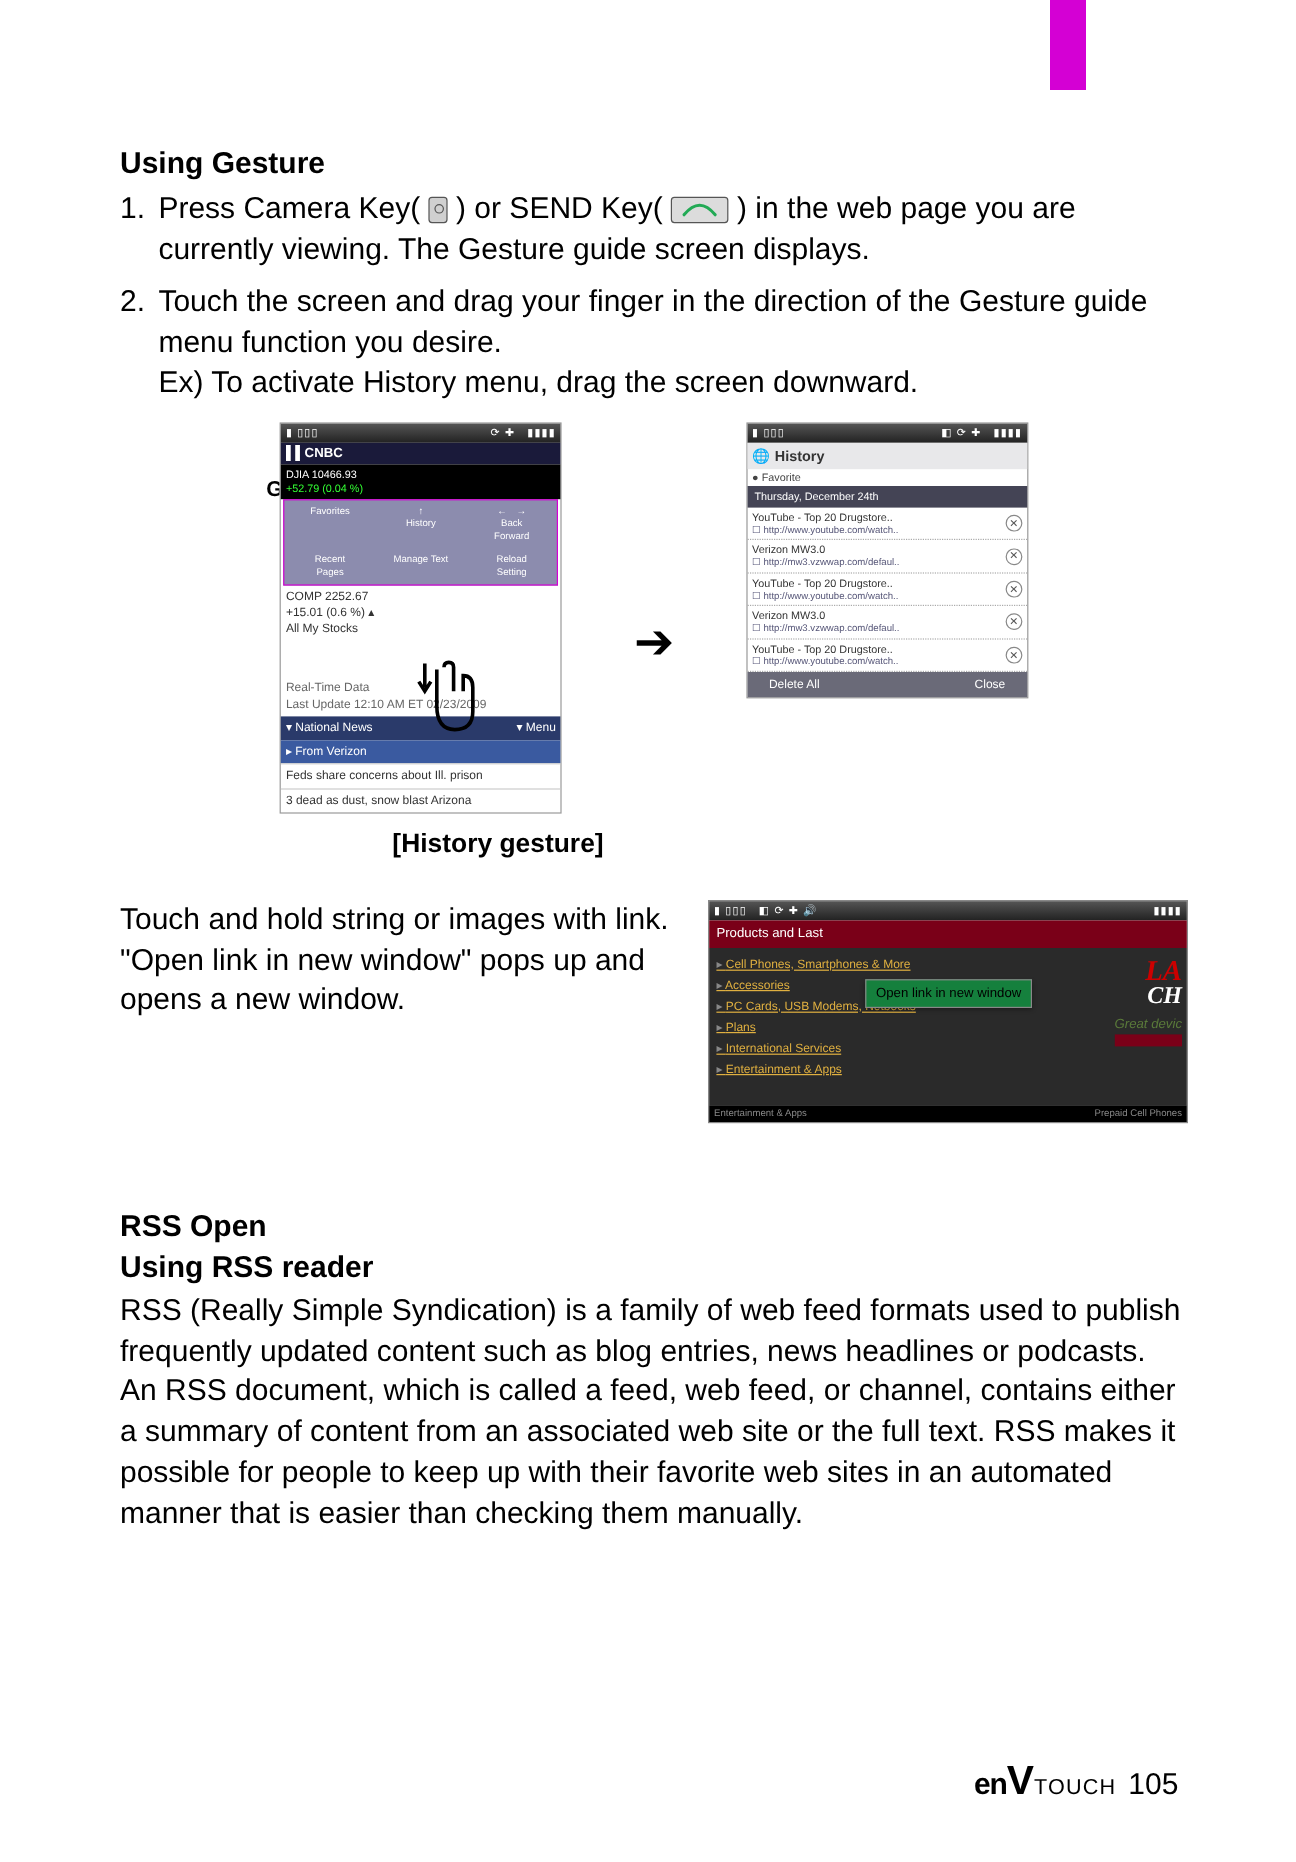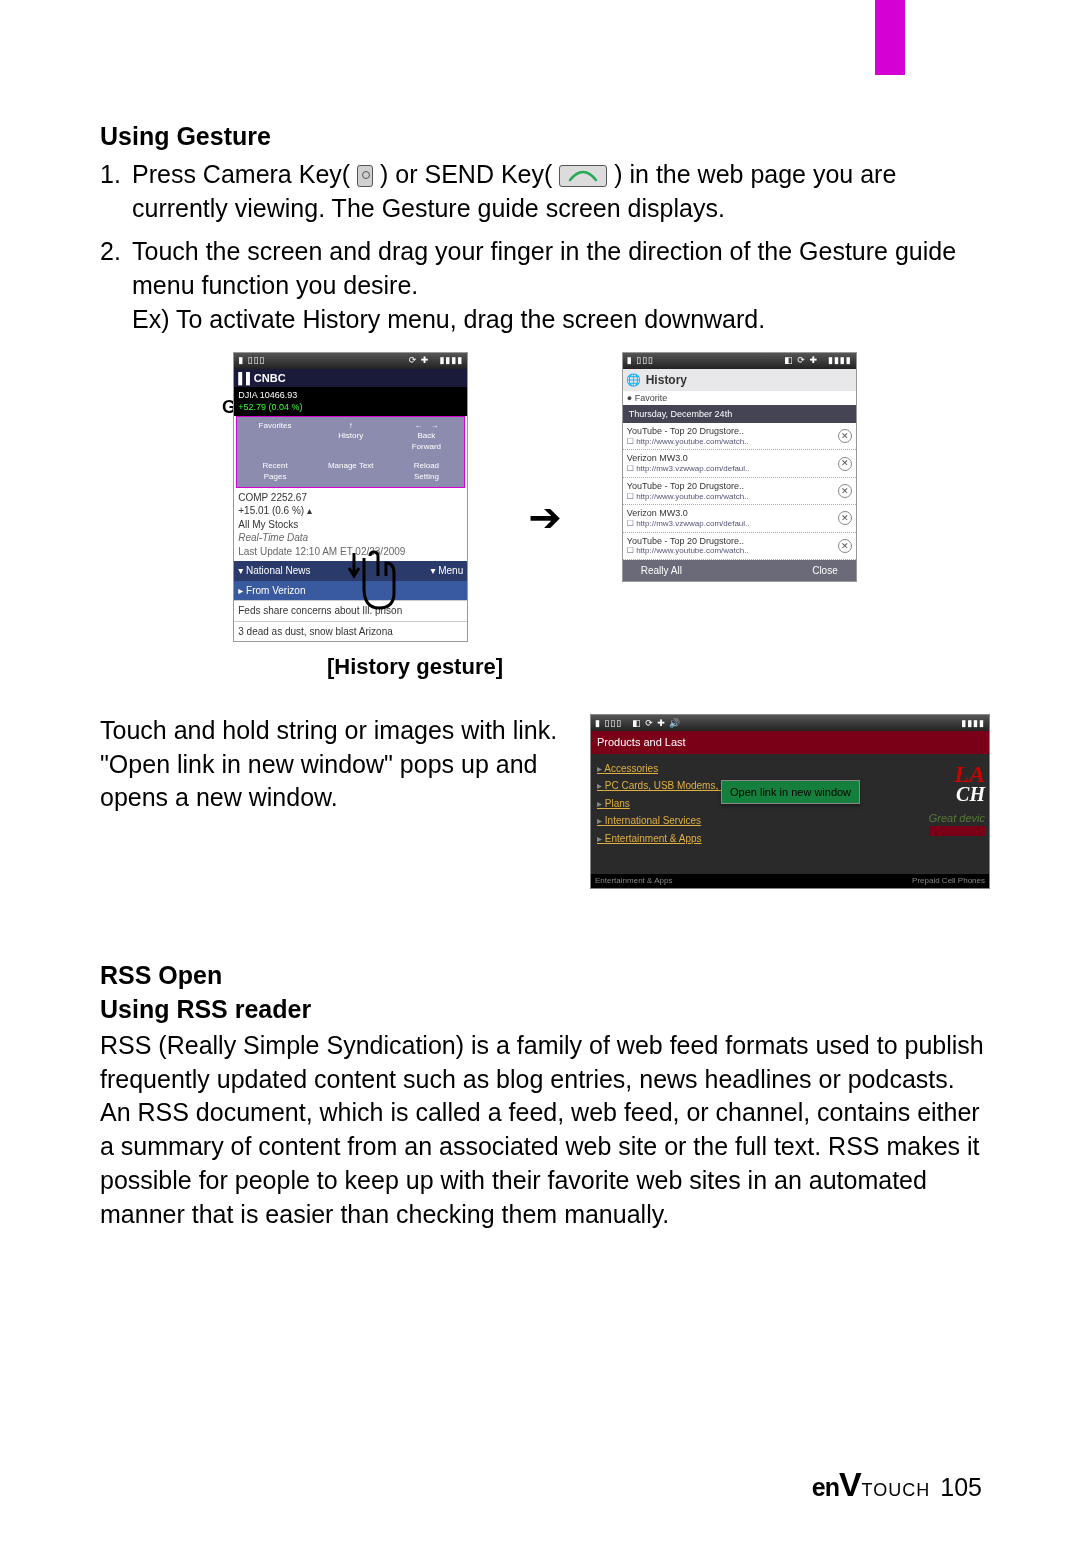--- a/index.html
+++ b/index.html
@@ -209,21 +209,21 @@
           <div>↑<br><span>History</span></div>
           <div>←　→<br><span>Back</span>　<span>Forward</span></div>
           <div>Recent Pages</div>
           <div>Manage Text</div>
           <div><span>Reload</span>　<span>Setting</span></div>
         </div>
         <div class="stock-body">
           <div>COMP  2252.67</div>
           <div>+15.01  (0.6  %)  ▴</div>
           <div>All My Stocks</div>
-          <div style="font-style:italic; color:#666;">Real-Time Data</div>
+          <div style="color:#666;margin-top:36px;">Real-Time Data</div>
           <div style="color:#666;">Last Update 12:10 AM ET 02/23/2009</div>
         </div>
         <div class="blue-bar">
           <span>▾ National News</span>
           <span>▾ Menu</span>
         </div>
         <div class="blue-bar" style="background:#3a5aa0;">
           <span>▸   From Verizon</span>
         </div>
         <div class="news-row">Feds share concerns about Ill. prison</div>
@@ -278,41 +278,42 @@
           </div>
           <div class="hist-item">
             <div class="txt">
                 <div>YouTube          - Top 20 Drugstore..</div>
                 <div class="u">☐ <span>http://www.youtube.com/watch..</span></div>
               </div>
             <div class="x">✕</div>
           </div>
         </div>
         <div class="hist-footer">
-          <span>Really All</span>
+          <span>Delete All</span>
           <span>Close</span>
         </div>
       </div>
     </div>
     <div class="caption" style="margin-left:-260px;">[History gesture]</div>
   </div>
 
   <div style="height:22px;"></div>
   <div class="touchhold-row">
     <div class="touchhold-text">
       <div>Touch and hold string or images with link. "Open link in new window" pops up and opens a new window.</div>
     </div>
     <div class="wide-shot">
       <div class="status-bar">
         <span class="icons">▮ ▯▯▯　◧ ⟳ ✚ 🔊</span>
         <span class="icons">▮▮▮▮</span>
       </div>
       <div class="redbar">Products and Last</div>
       <div class="body rel">
         <ul class="linklist">
+          <li>Cell Phones, Smartphones &amp; More</li>
           <li>Accessories</li>
           <li>PC Cards, USB Modems, Netbooks</li>
           <li>Plans</li>
           <li>International Services</li>
           <li>Entertainment &amp; Apps</li>
         </ul>
         <div class="popup">Open link in new window</div>
         <div class="side">
           <div class="la">LA</div>
           <div class="ch">CH</div>

